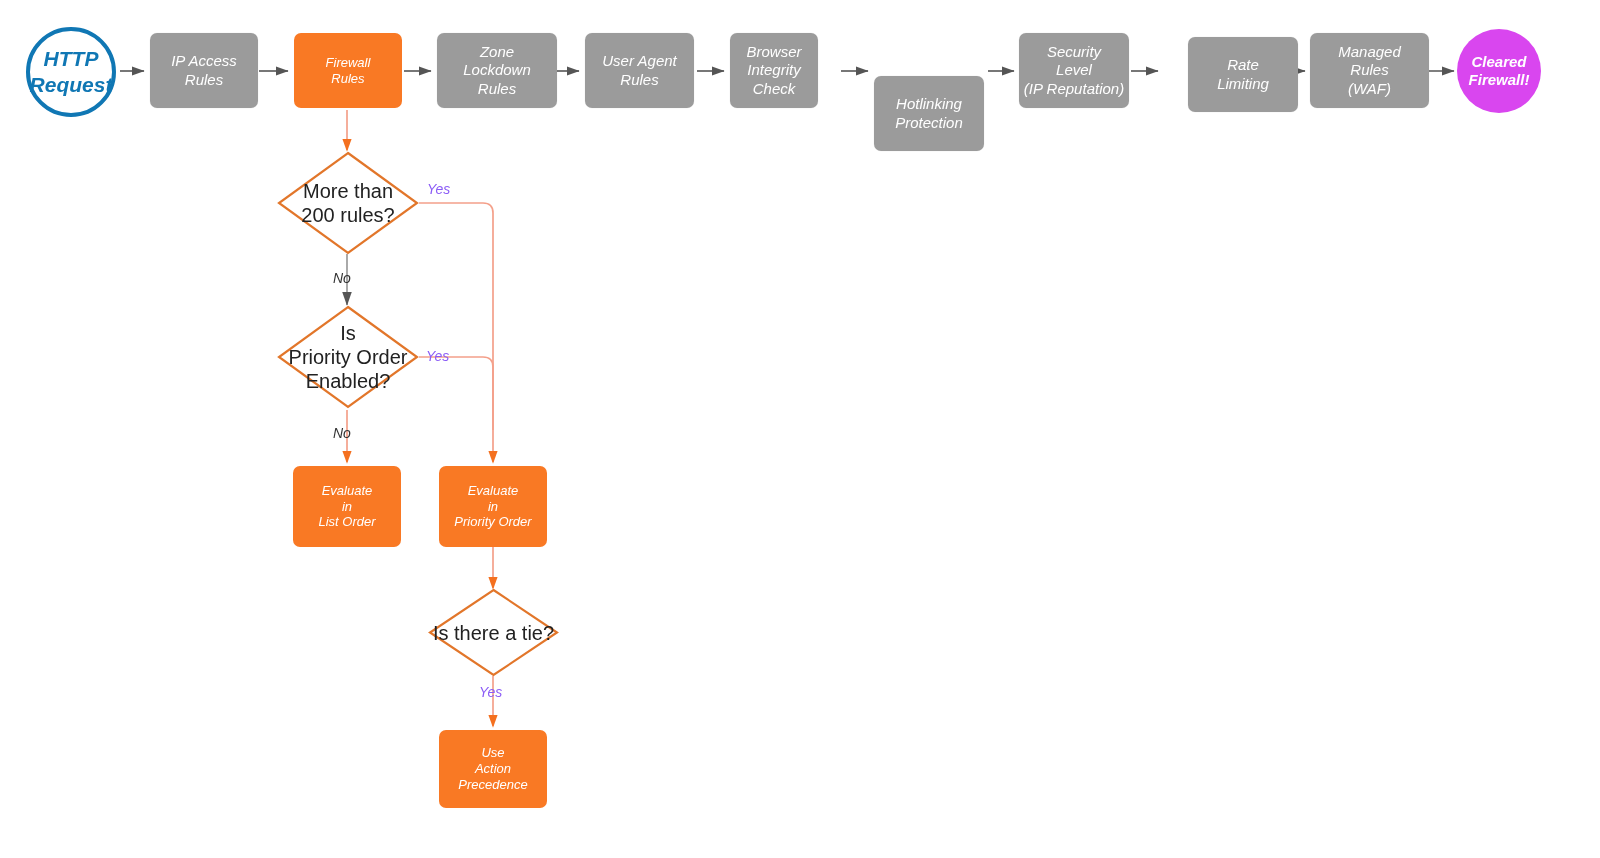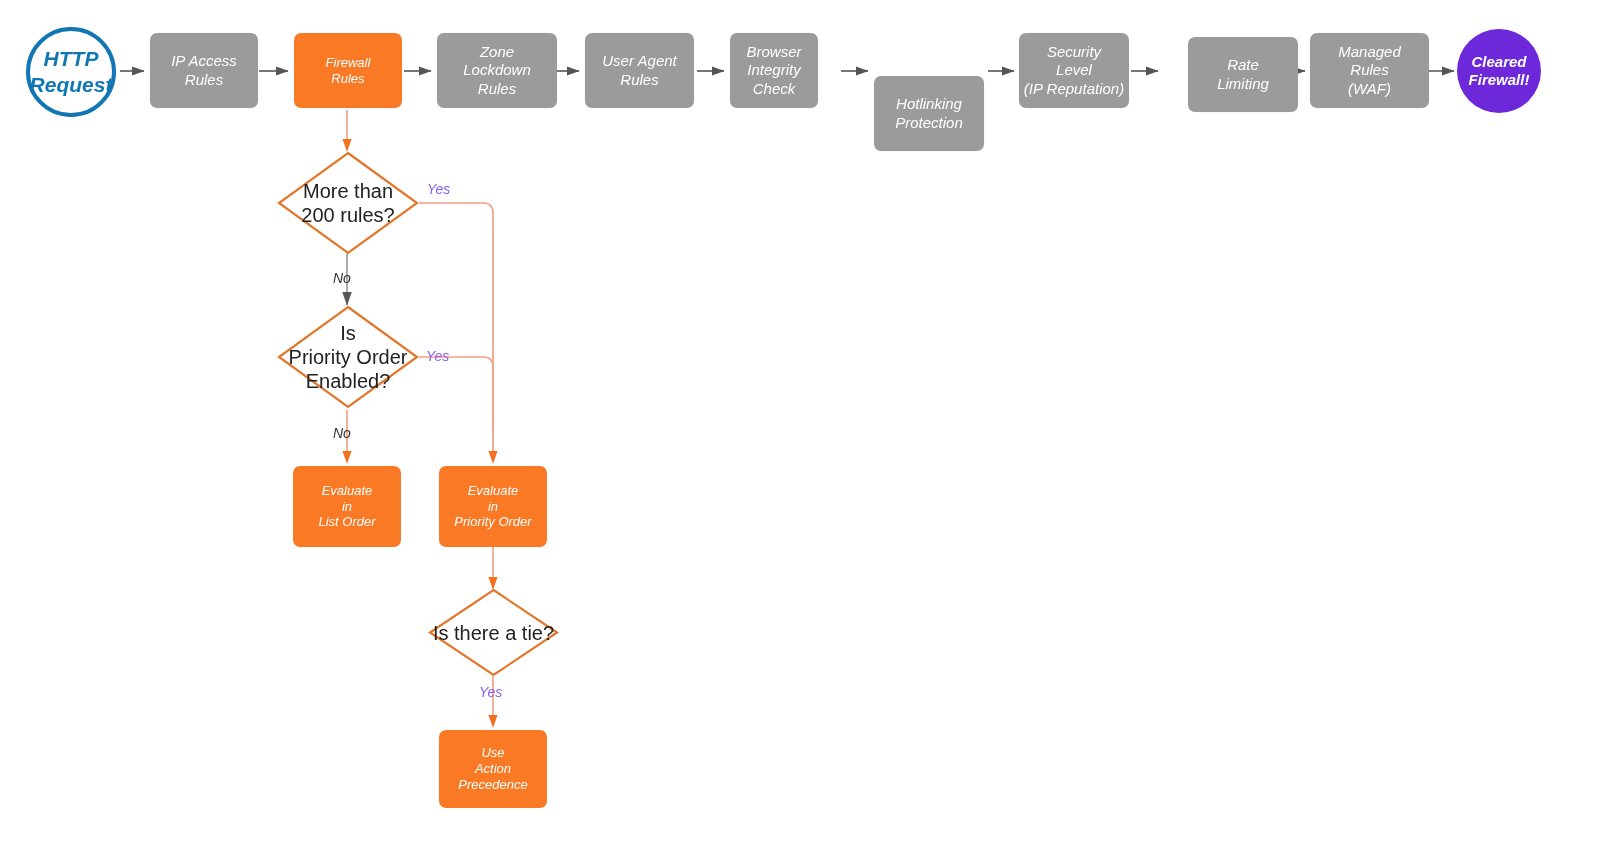--- a/index.html
+++ b/index.html
@@ -55,21 +55,21 @@
     border-radius: 50%;
     background: #ffffff;
     border: 4px solid #1077b4;
     color: #1077b4;
     font-weight: bold;
     font-style: italic;
     font-size: 21px;
   }
   .circle-filled {
     border-radius: 50%;
-    background: #6d28d9;
+    background: #d946ef;
     color: #ffffff;
     font-weight: bold;
     font-style: italic;
     font-size: 15px;
   }
 
   
   .diamond {
     position: absolute;
   }

